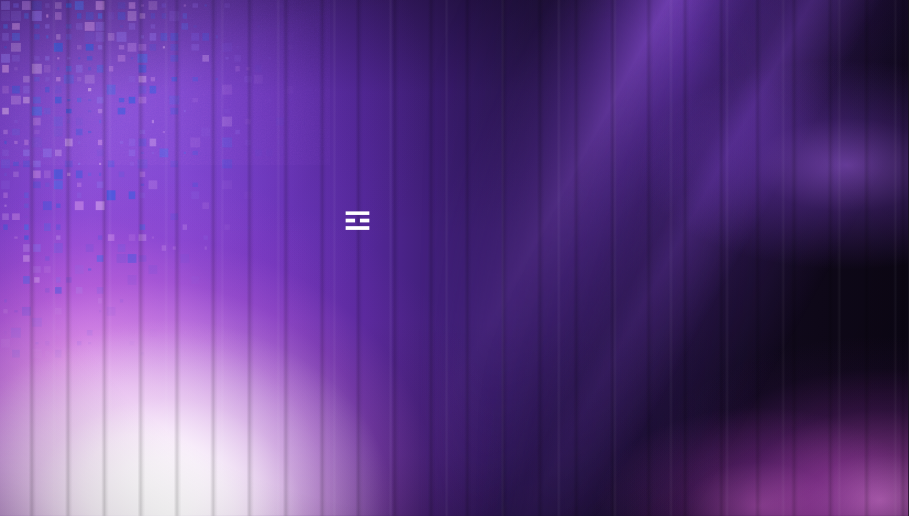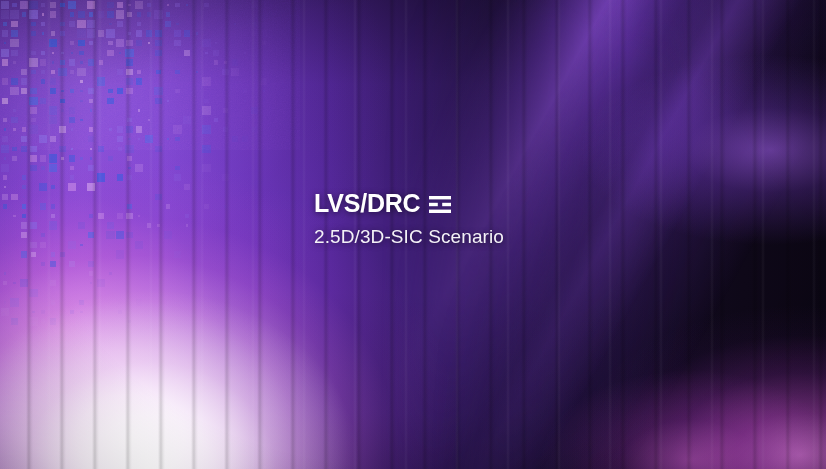--- a/index.html
+++ b/index.html
@@ -667,24 +667,22 @@
     <filter id="noiseFilter">
       <feTurbulence type="fractalNoise" baseFrequency="0.85" numOctaves="3" stitchTiles="stitch"></feTurbulence>
       <feColorMatrix type="saturate" values="0"></feColorMatrix>
     </filter>
     <rect width="100%" height="100%" filter="url(#noiseFilter)"></rect>
   </svg>
   <div class="layer" id="vignette"></div>
 
   <div id="text-block">
     <div id="title-row">
-      <div id="banner-title">LVS/DRC</div>
       <svg id="trigram-icon" width="22" height="17" viewBox="0 0 22 17" aria-hidden="true">
         <rect x="0" y="0" width="22" height="3.4" fill="#ffffff"></rect>
         <rect x="0" y="6.8" width="8.8" height="3.4" fill="#ffffff"></rect>
         <rect x="13.2" y="6.8" width="8.8" height="3.4" fill="#ffffff"></rect>
         <rect x="0" y="13.6" width="22" height="3.4" fill="#ffffff"></rect>
       </svg>
     </div>
-    <div id="banner-subtitle">2.5D/3D-SIC Scenario</div>
   </div>
 
 </div>
 
 </body></html>

